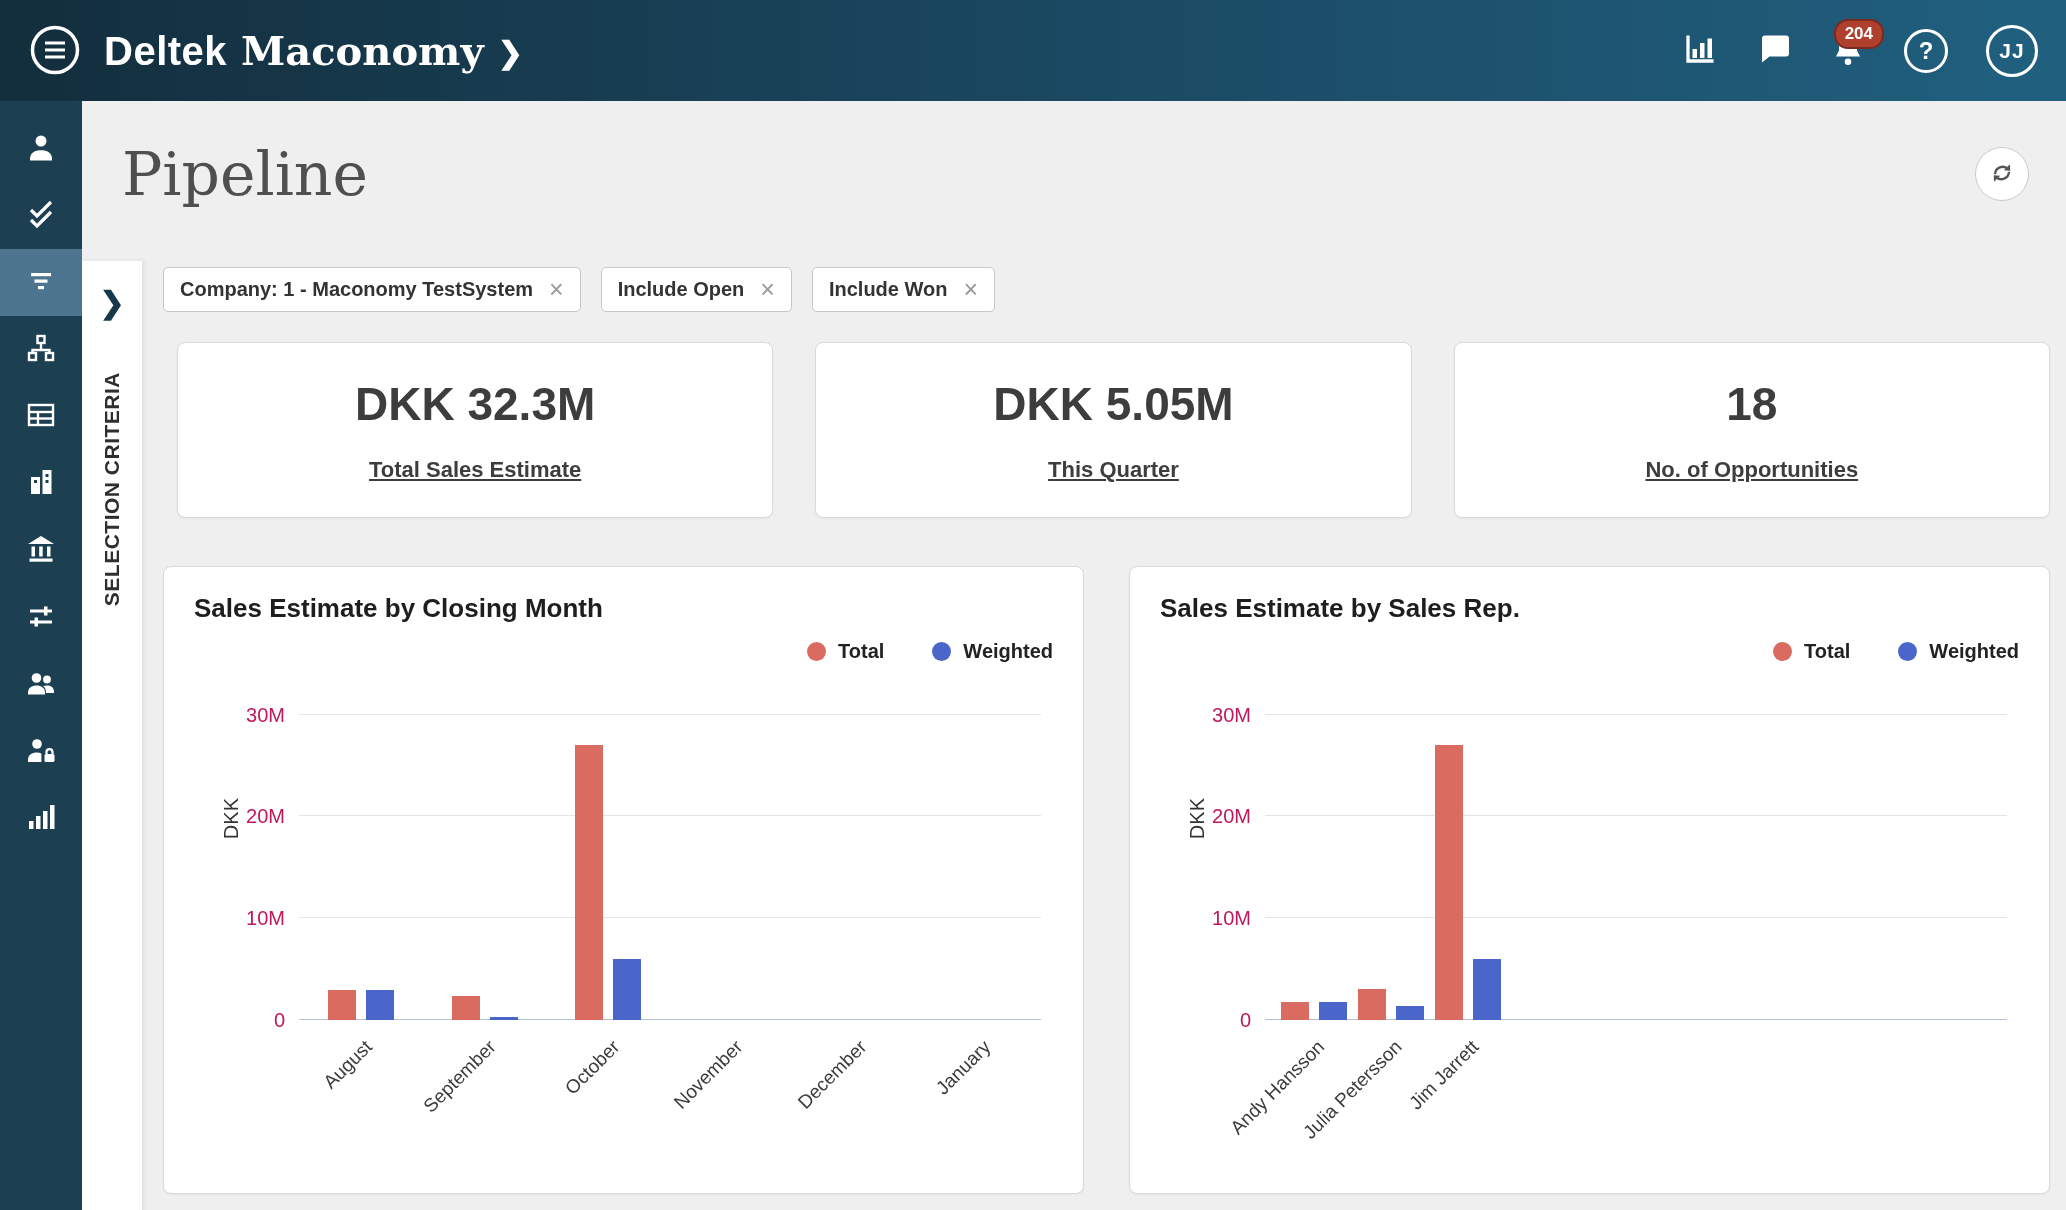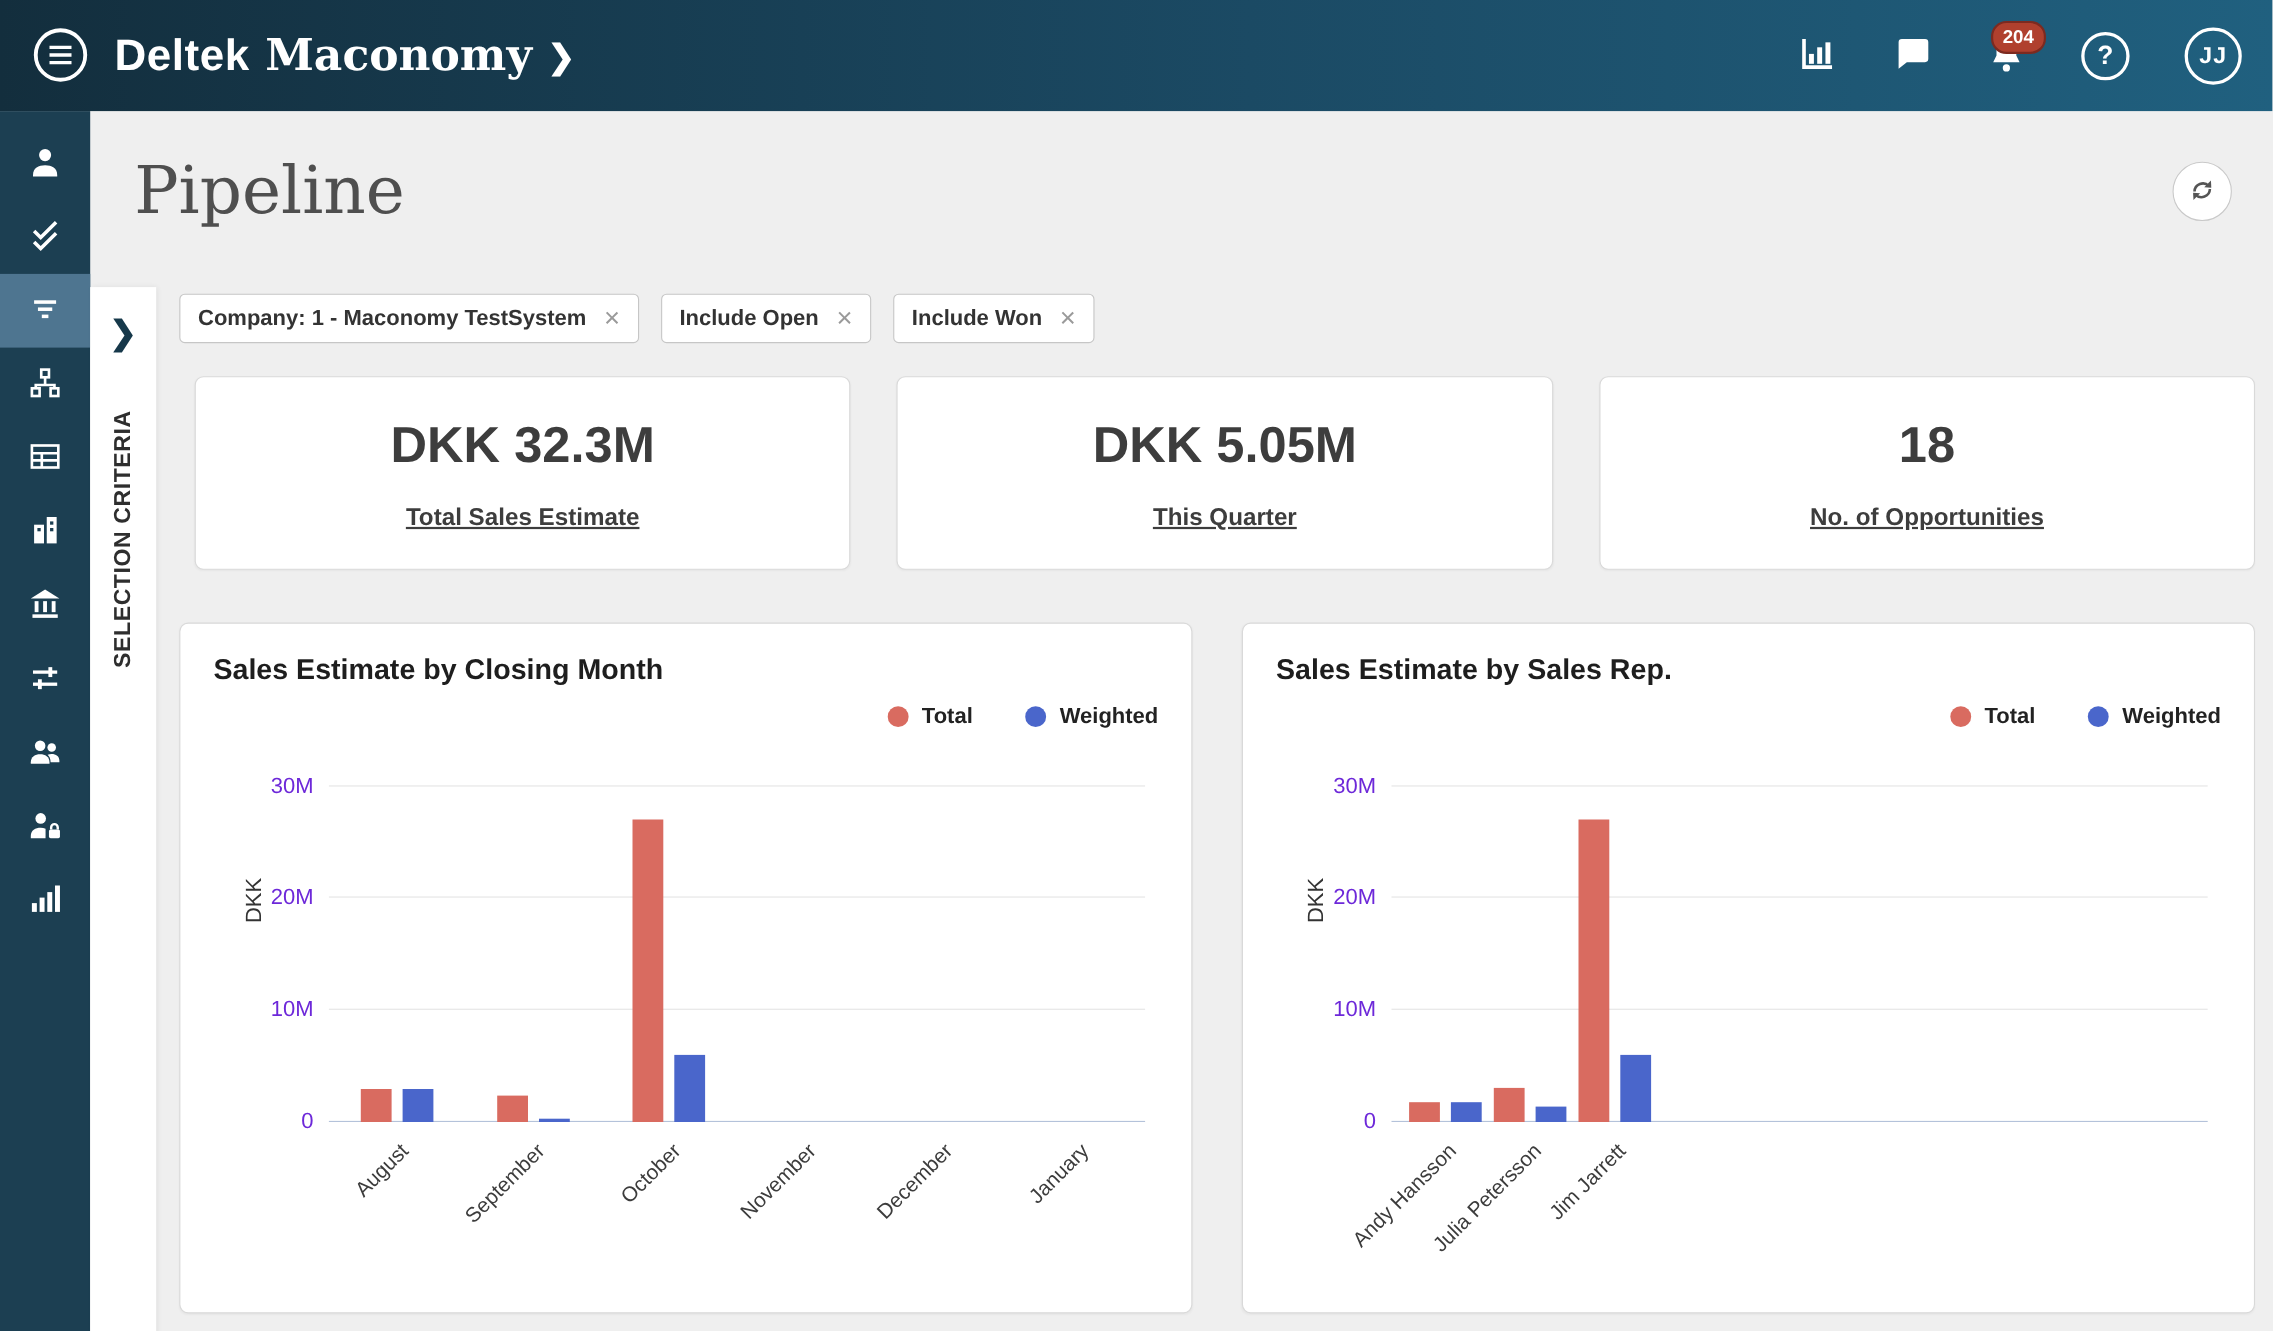--- a/index.html
+++ b/index.html
@@ -16,21 +16,21 @@
     height: 101px;
     background: linear-gradient(90deg, #132e3d 0%, #1b4a64 55%, #20607f 100%);
     display: flex; align-items: center;
     padding: 0 28px;
   }
   .menu-btn { width: 54px; height: 54px; display: grid; place-items: center; }
   .brand { display: flex; align-items: baseline; gap: 14px; margin-left: 22px; color: #fff; }
   .brand-deltek { font-size: 40px; font-weight: bold; letter-spacing: 0.5px; }
   .brand-maconomy { font-family: "DejaVu Serif", serif; font-size: 40px; font-weight: 600; }
   .brand-chev { font-size: 30px; font-weight: bold; transform: translateY(-2px); }
-  .topbar-right { margin-left: auto; display: flex; align-items: center; gap: 50px; }
+  .topbar-right { margin-left: auto; display: flex; align-items: center; gap: 38px; }
   .tb-icon-btn { display: grid; place-items: center; position: relative; }
   .badge {
     position: absolute; top: -12px; right: -18px;
     background: #b0402e; color: #fff;
     font-size: 17px; font-weight: bold;
     padding: 3px 9px; border-radius: 14px;
     border: 2px solid #7c2a20;
   }
   .help-circle {
     width: 44px; height: 44px; border-radius: 50%;
@@ -131,21 +131,21 @@
     position: absolute; left: 26px; top: 128px;
     writing-mode: vertical-rl; transform: rotate(180deg);
     font-size: 20px; color: #333;
   }
   .plot { position: absolute; left: 105px; right: 12px; top: 14px; bottom: 128px; }
   .gridline { position: absolute; left: 0; right: 0; height: 1px; background: #e4e4e4; }
   .gridline.axisline { background: #b4c2da; }
   .ytick {
     position: absolute; right: calc(100% + 14px);
     transform: translateY(50%);
-    font-size: 20px; color: #6d28d9; white-space: nowrap;
+    font-size: 20px; color: #be185d; white-space: nowrap;
   }
   .bars { position: absolute; inset: 0; display: flex; align-items: stretch; }
   .bars--spread .slot { flex: 1 1 0; }
   .bars--packed { padding-left: 10px; }
   .bars--packed .slot { width: 77px; flex: none; }
   .slot { position: relative; display: flex; justify-content: center; align-items: flex-end; }
   .pair { display: flex; align-items: flex-end; gap: 10px; height: 100%; }
   .bar { width: 28px; }
   .xlabel {
     position: absolute; top: calc(100% + 16px); right: 50%;

